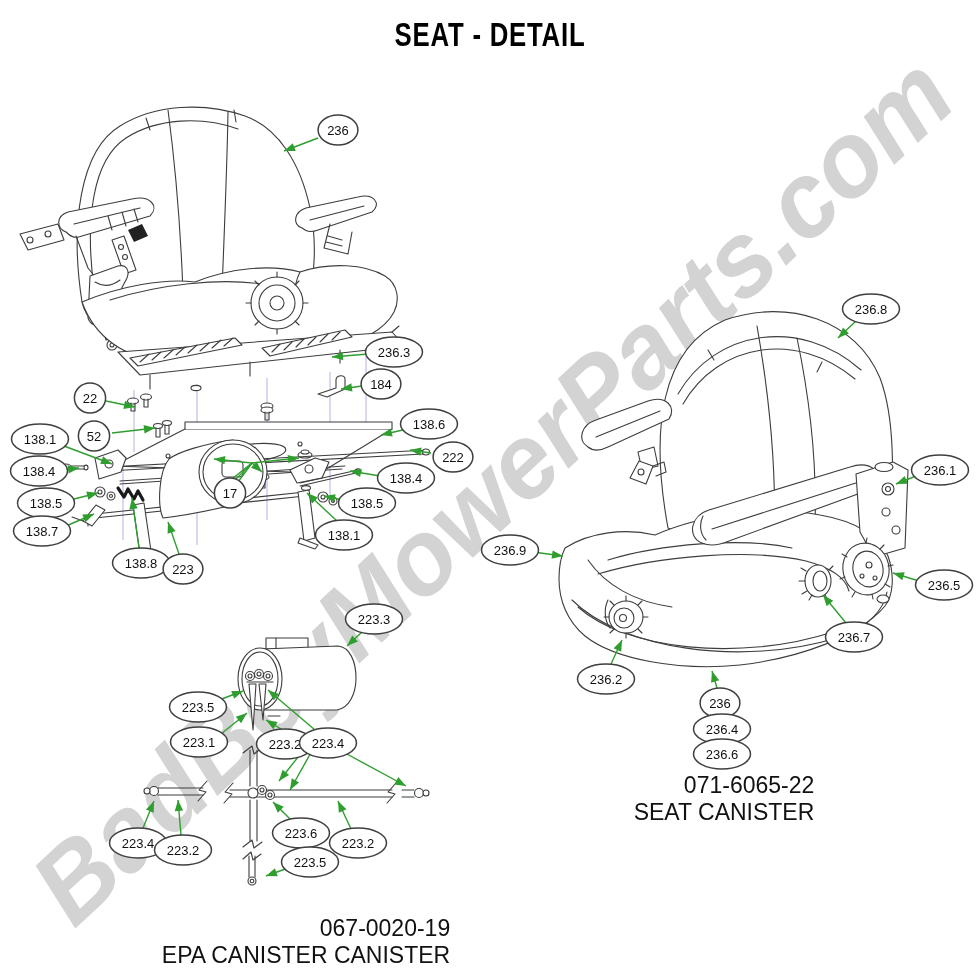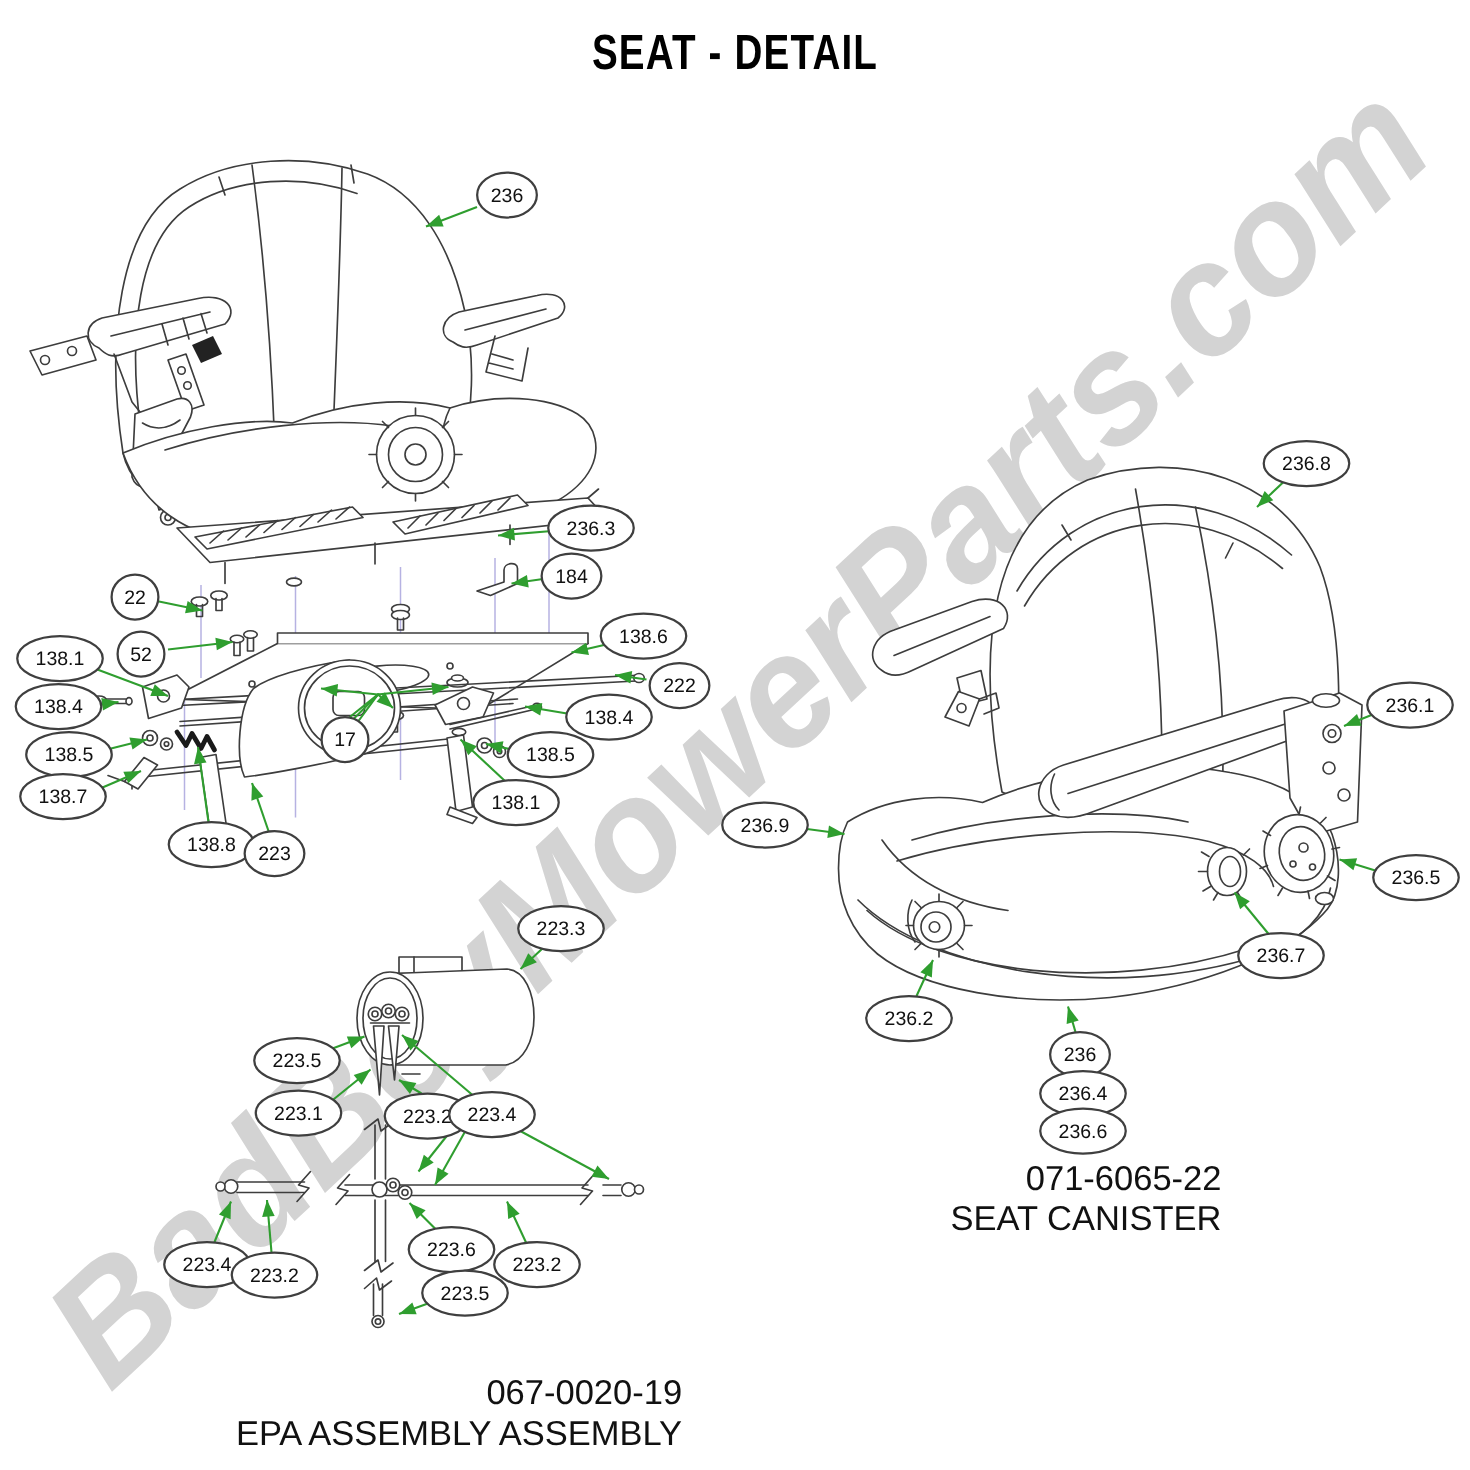--- a/index.html
+++ b/index.html
@@ -483,21 +483,21 @@
       <g>
         <ellipse cx="722" cy="754" rx="28.5" ry="15" fill="#fff" stroke="#3f3f3f" stroke-width="1.5"></ellipse>
         <text x="722" y="754" text-anchor="middle" dominant-baseline="central" class="callout-text">236.6</text>
       </g>
     </svg>
 
   <div class="page-title">SEAT - DETAIL</div>
 
   <div class="caption" style="left:306px; top:915px;">
     <div>067-0020-19</div>
-    <div>EPA ASSEMBLY ASSEMBLY</div>
+    <div>EPA CANISTER CANISTER</div>
   </div>
 
   <div class="caption" style="left:724px; top:772px;">
     <div>071-6065-22</div>
     <div>SEAT CANISTER</div>
   </div>
 
 </div>
 
 </body></html>

